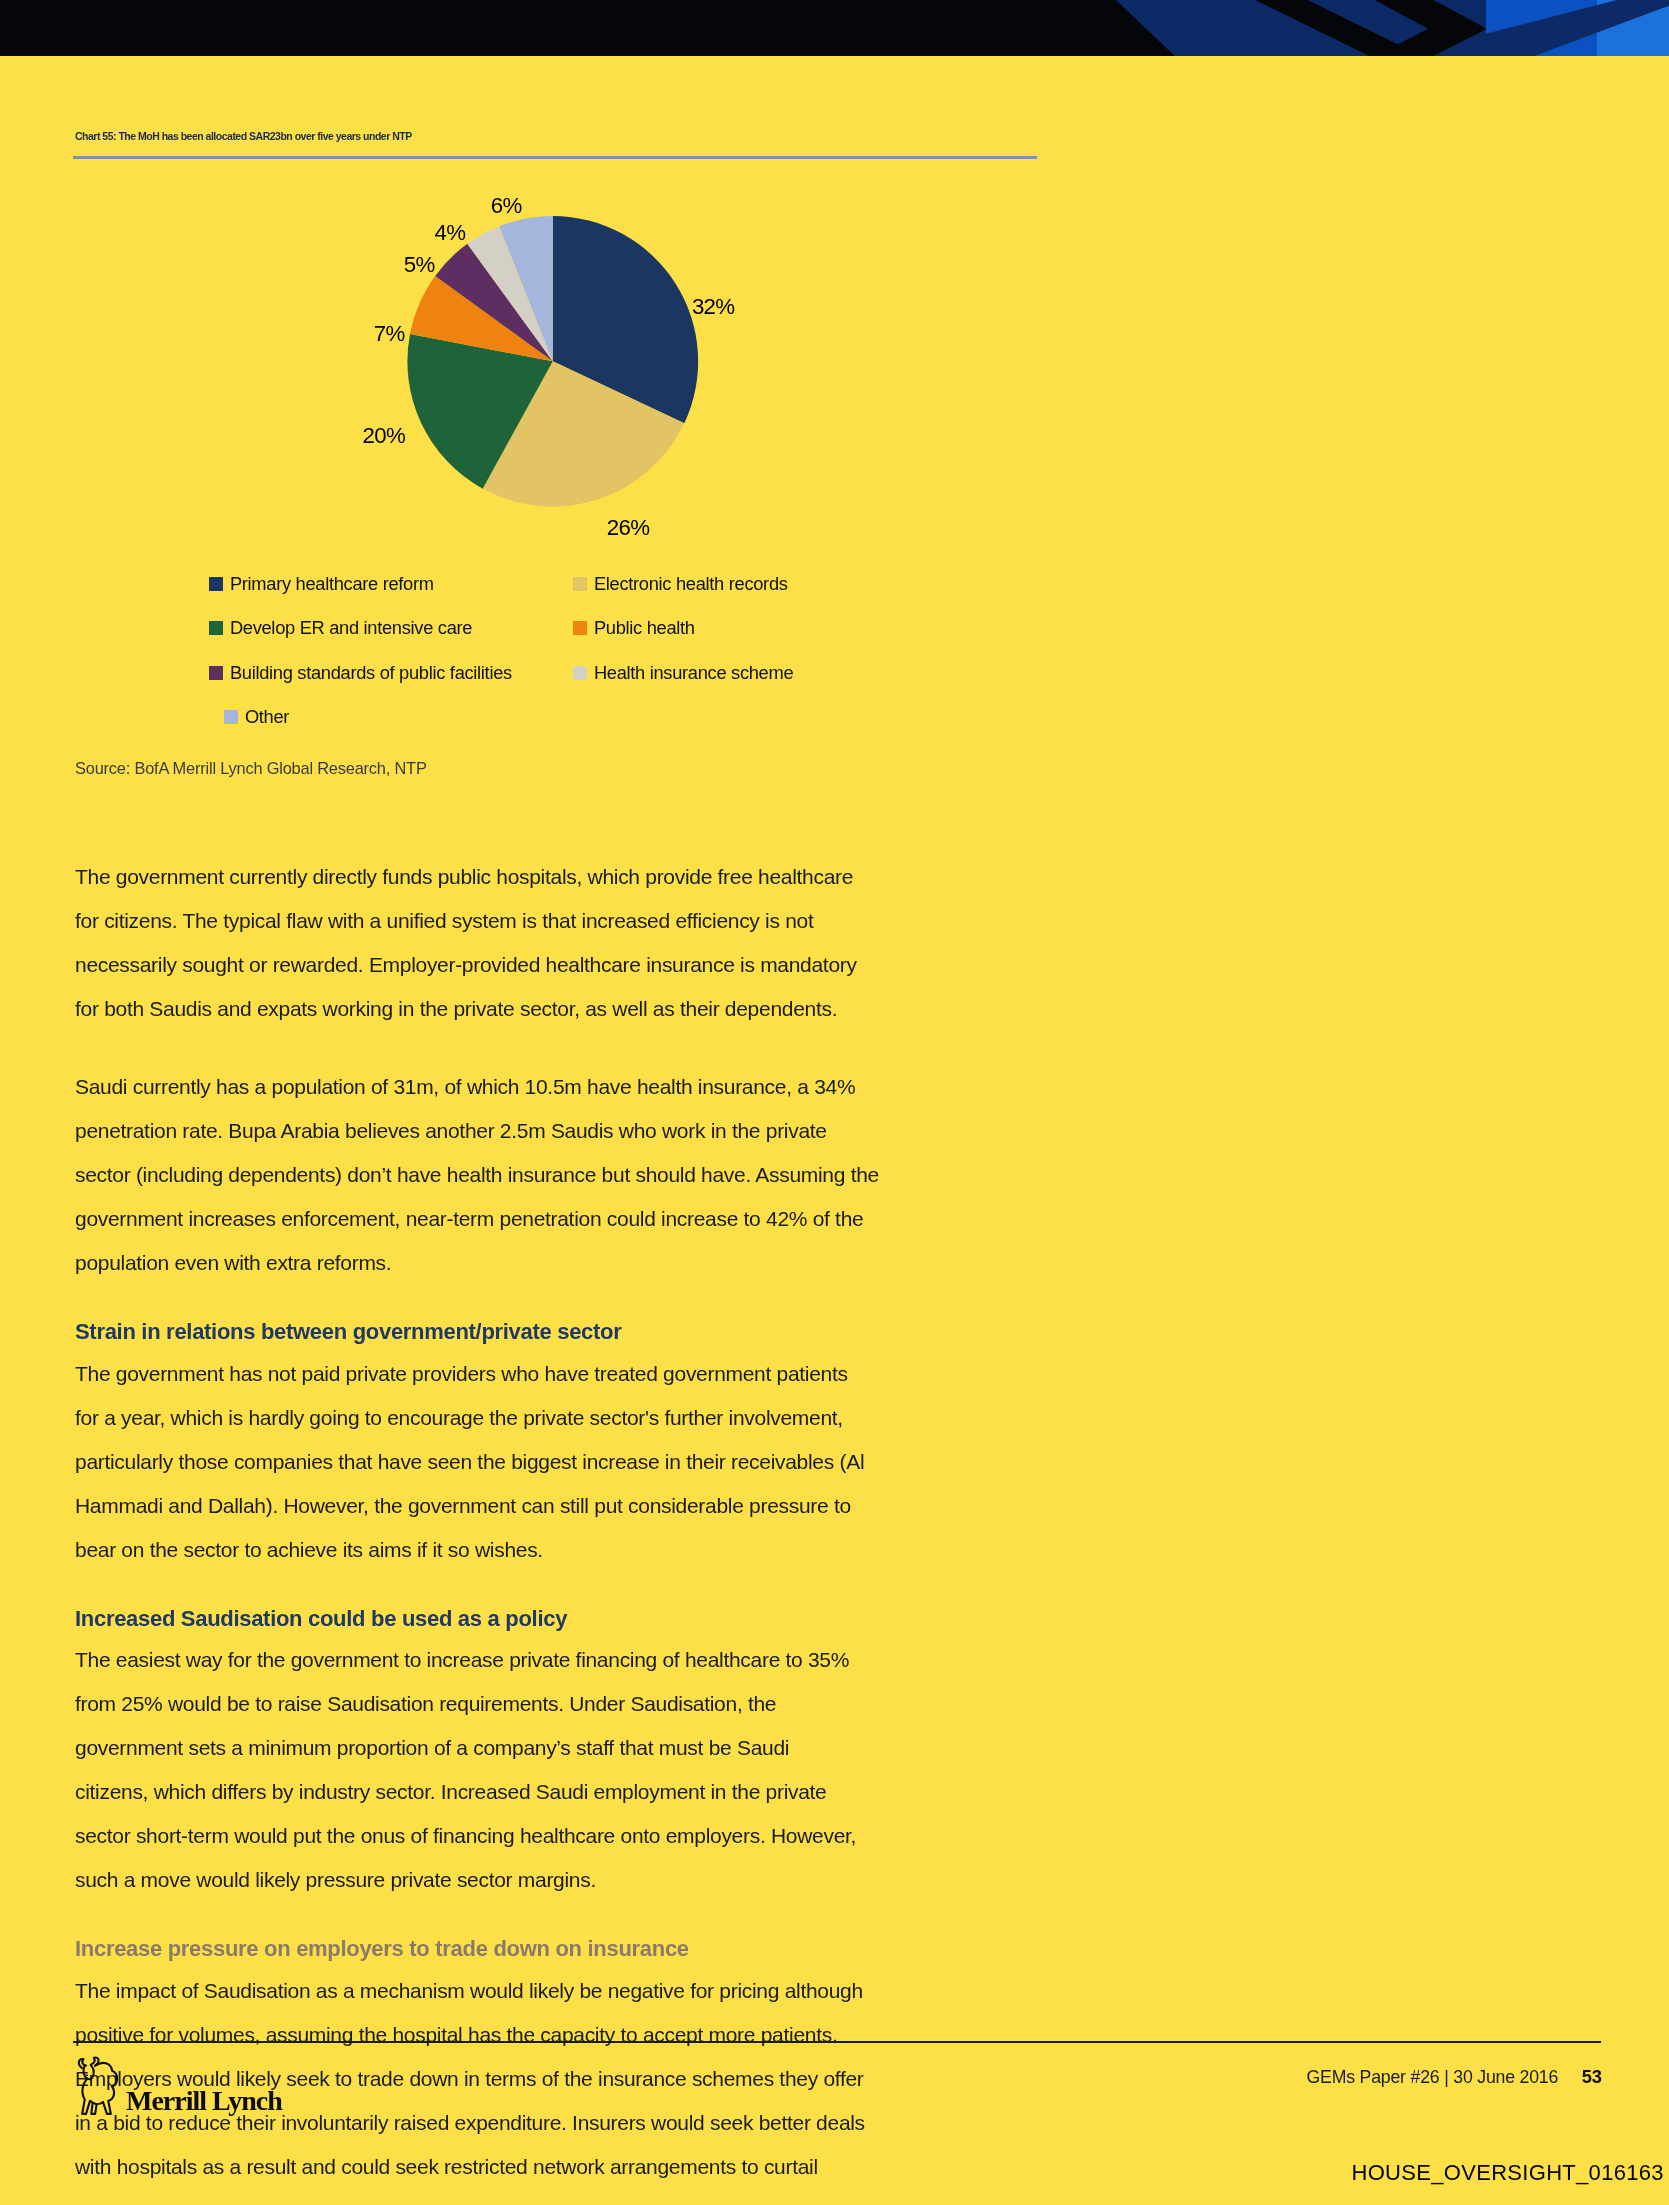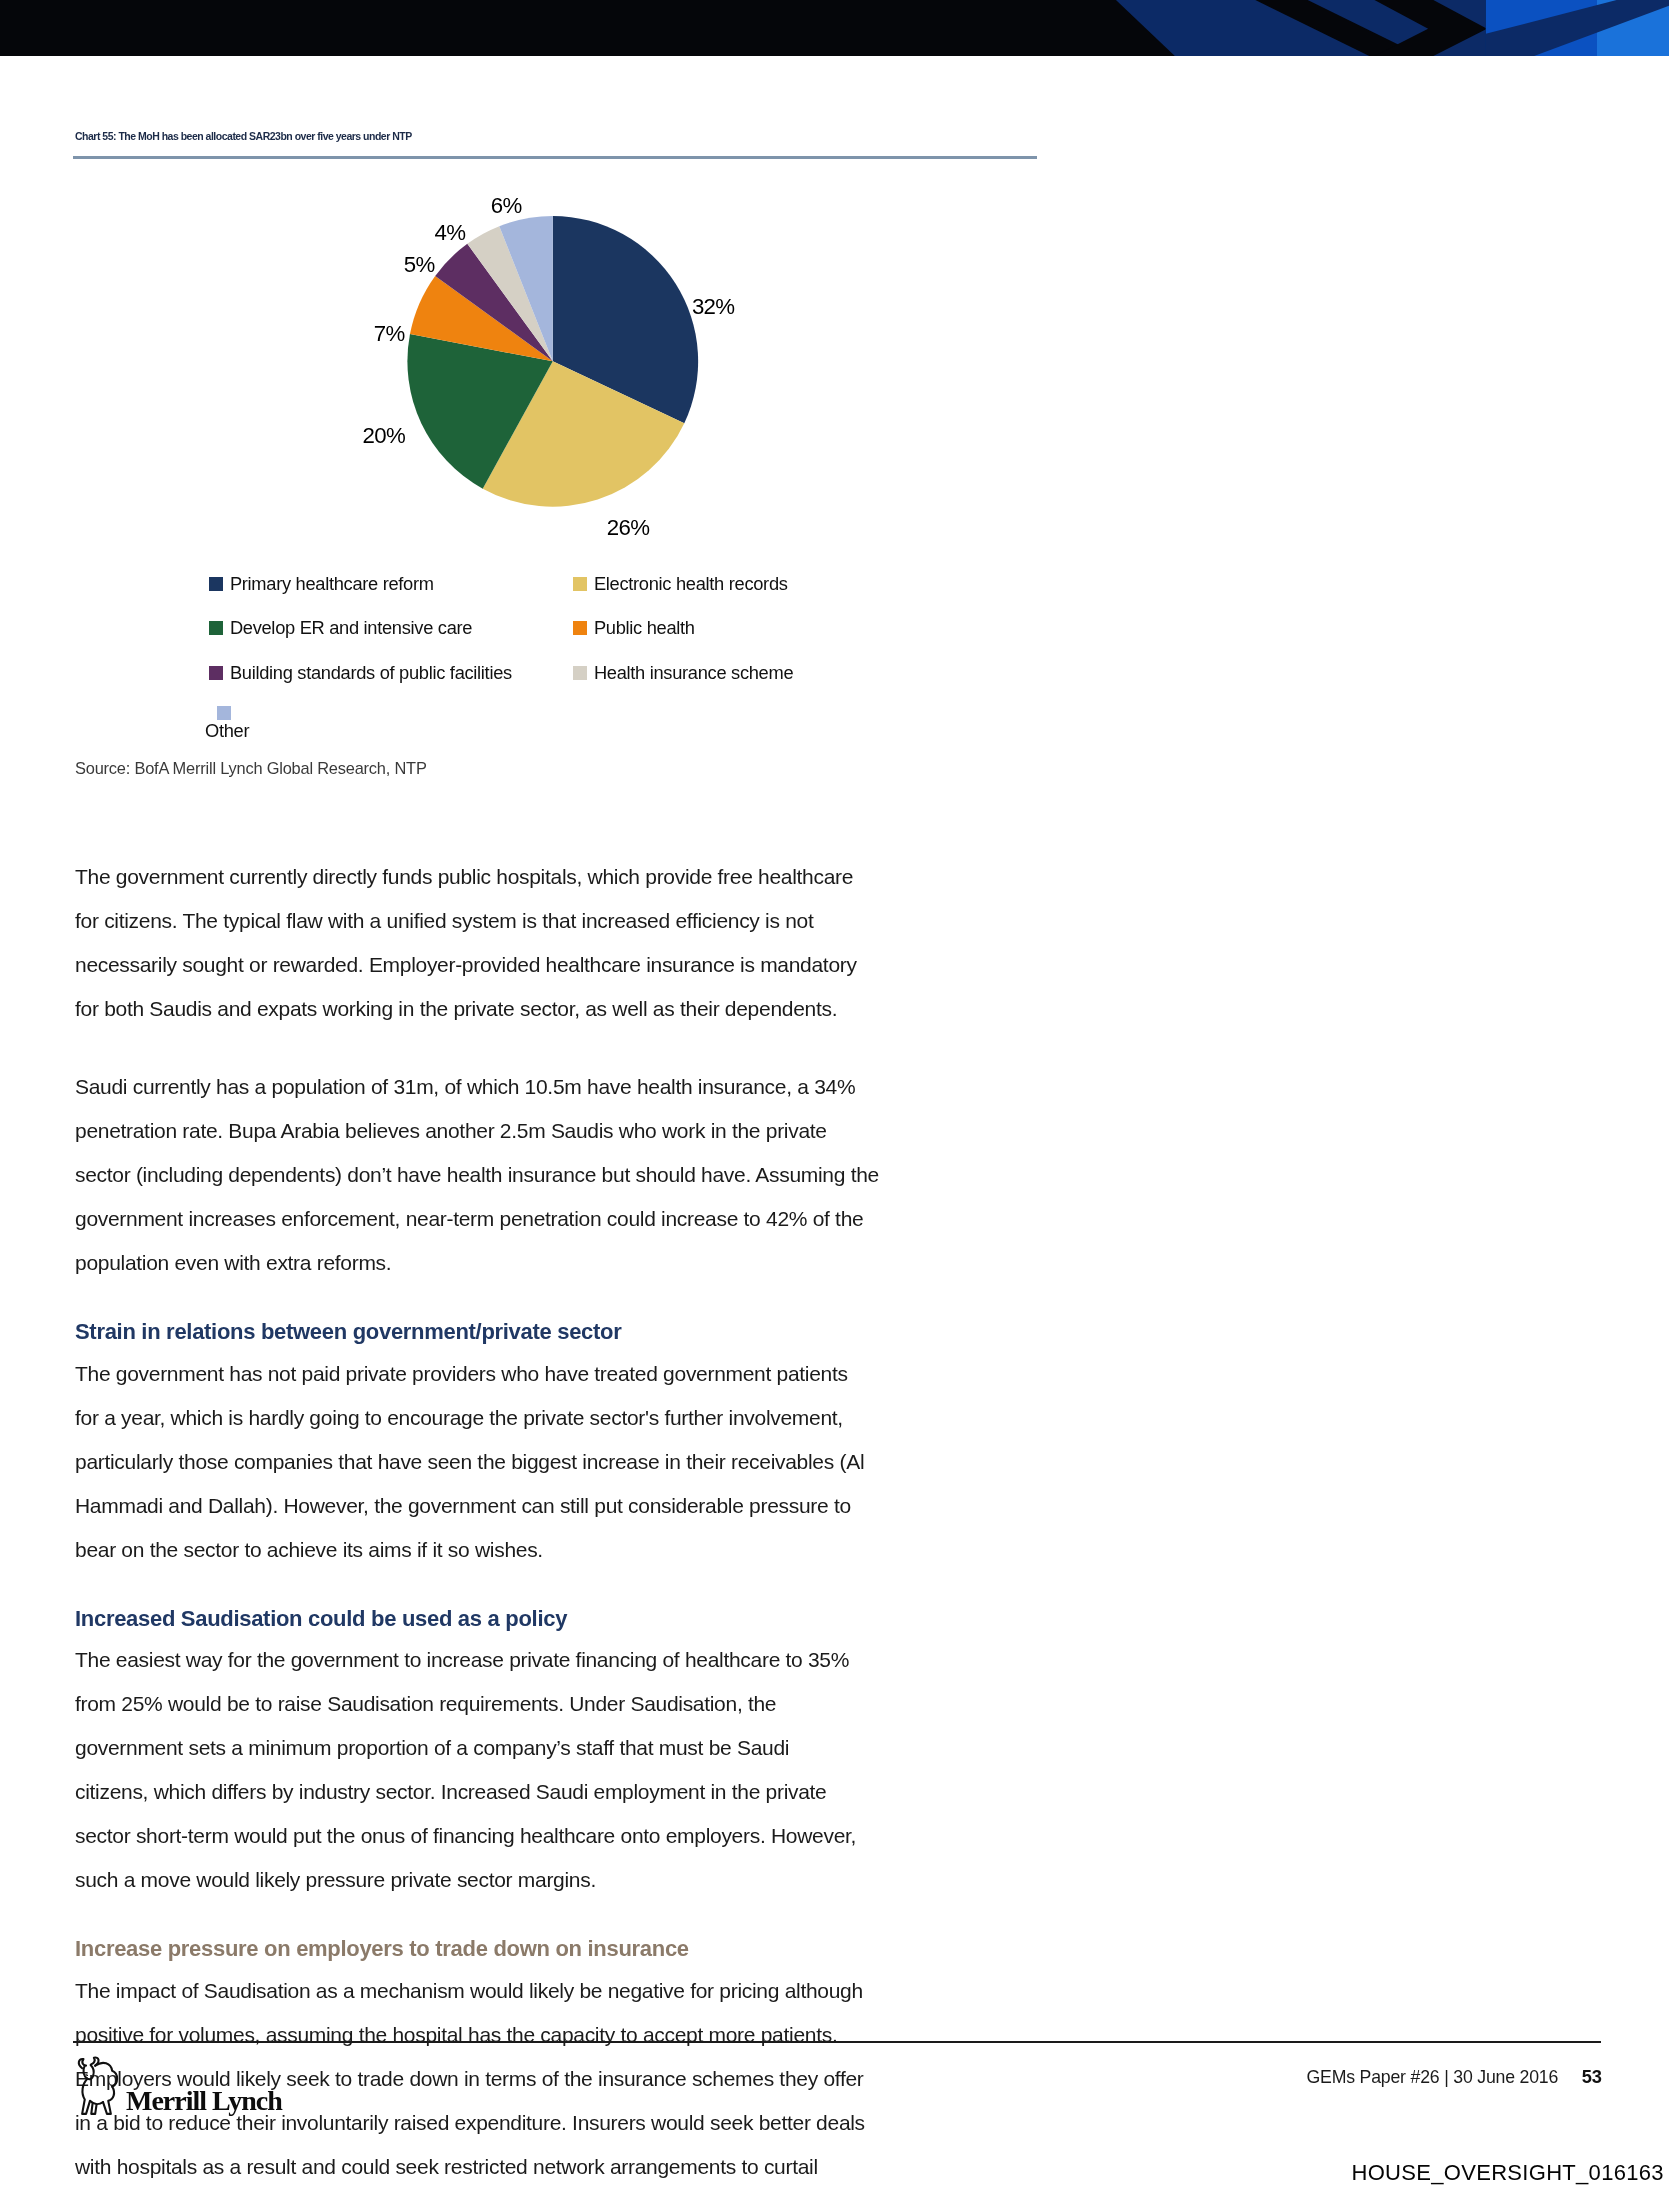--- a/index.html
+++ b/index.html
@@ -1,16 +1,16 @@
 <!DOCTYPE html>
 <html style="font-size:10.5px"><head>
 <meta charset="utf-8">
 <style>
   html,body{margin:0;padding:0;background:#e8e8e8;}
-  #page{position:relative;width:1669px;height:2205px;background:#ffffff;overflow:hidden;
+  #page{position:relative;width:1669px;height:2205px;background:#fde047;overflow:hidden;
         font-family:"Liberation Sans",sans-serif;}
   
   .banner{position:absolute;left:0;top:0;width:1669px;height:56px;}
   
   .chart-title{position:absolute;left:75px;top:130px;width:982px;
 ated    font-size:21px;font-weight:bold;letter-spacing:-0.5px;color:#1c2b48;}
   .chart-title-rule{position:absolute;left:73px;top:156px;width:964px;height:2.6px;background:#7e94ab;}
   .pie-svg{position:absolute;left:340px;top:193px;}
   .pie-label{font-family:"Liberation Sans",sans-serif;font-size:34px;fill:#000000;letter-spacing:-1px;}
   .legend-item{position:absolute;display:flex;align-items:center;}
@@ -73,21 +73,21 @@
     <span class="legend-label">Primary healthcare reform</span>
   </div>
   <div class="legend-item" style="left:209px;top:617px;">
     <span class="legend-swatch" style="background-color: rgb(30, 99, 57);"></span>
     <span class="legend-label">Develop ER and intensive care</span>
   </div>
   <div class="legend-item" style="left:209px;top:662px;">
     <span class="legend-swatch" style="background-color: rgb(93, 46, 98);"></span>
     <span class="legend-label">Building standards of public facilities</span>
   </div>
-  <div class="legend-item" style="left:205px;top:706px;flex-direction:column;">
+  <div class="legend-item" style="left:224px;top:706px;">
     <span class="legend-swatch" style="background-color: rgb(164, 182, 220);"></span>
     <span class="legend-label">Other</span>
   </div>
 
   <div class="legend-item" style="left:573px;top:573px;">
     <span class="legend-swatch" style="background-color: rgb(226, 196, 100);"></span>
     <span class="legend-label">Electronic health records</span>
   </div>
   <div class="legend-item" style="left:573px;top:617px;">
     <span class="legend-swatch" style="background-color: rgb(239, 131, 15);"></span>

